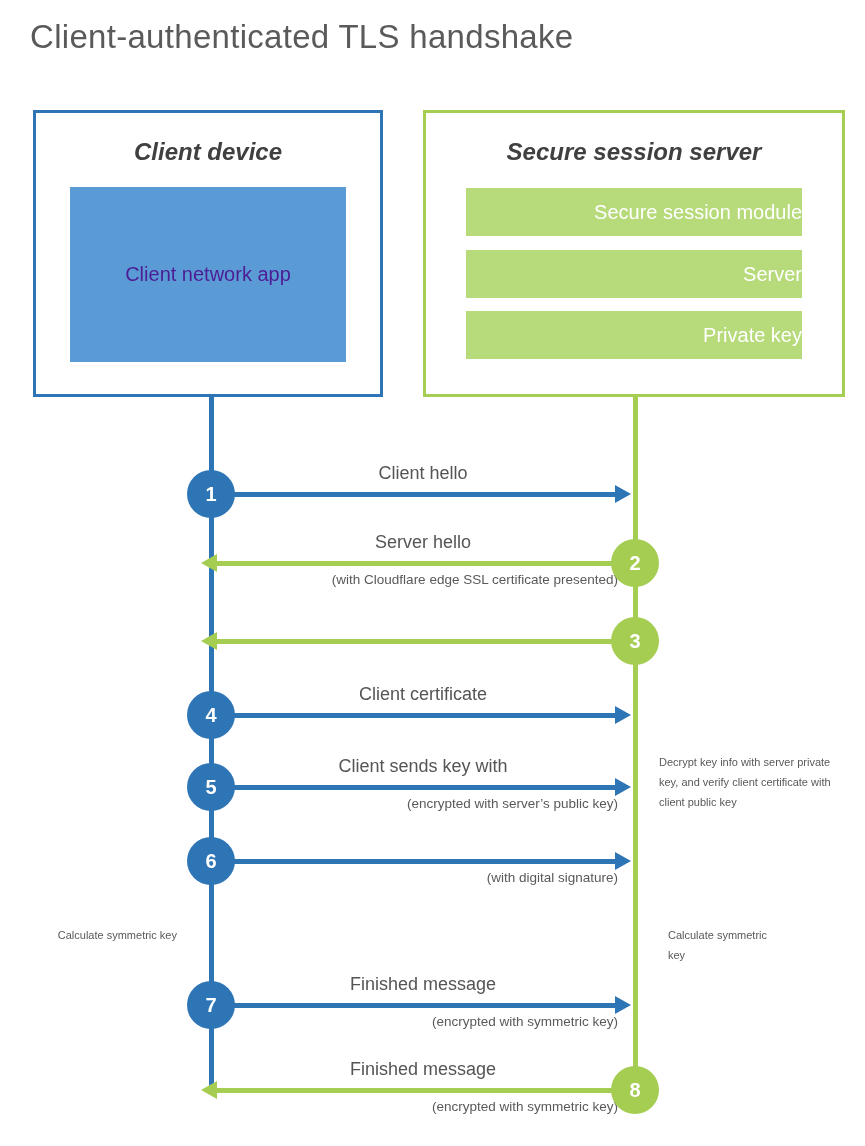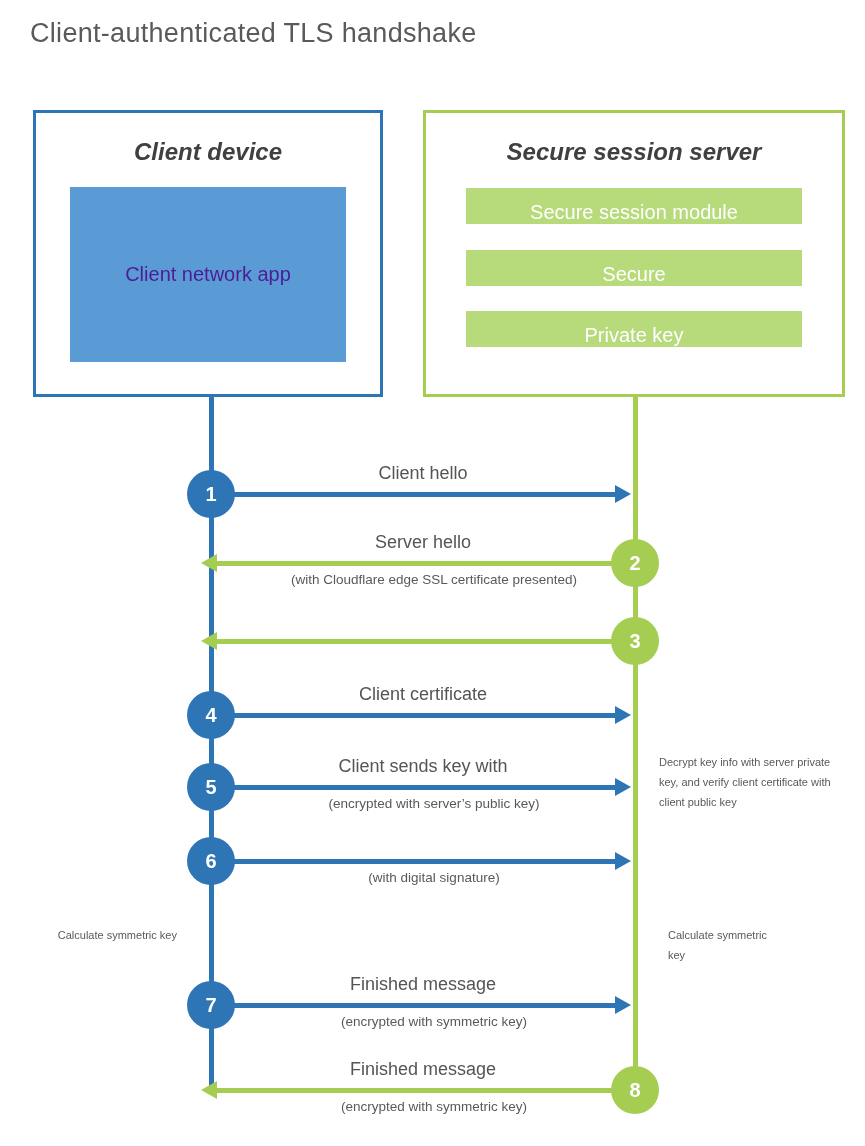--- a/index.html
+++ b/index.html
@@ -7,34 +7,34 @@
     --light-blue:#5b9bd5;
     --green:#a4cd52;
     --light-green:#b7da7b;
     --text-dark:#404040;
     --text-gray:#595959;
   }
   *{margin:0;padding:0;box-sizing:border-box;}
   body{background:#ffffff;font-family:"Liberation Sans",sans-serif;}
   .canvas{position:relative;width:865px;height:1146px;background:#ffffff;overflow:hidden;}
 
-  .page-title{position:absolute;left:30px;top:18px;font-size:27px;font-weight:400;color:#5a5a5a;letter-spacing:0.3px;}
+  .page-title{position:absolute;left:30px;top:18px;font-size:33px;font-weight:400;color:#5a5a5a;letter-spacing:0.3px;}
 
   .actor-box{position:absolute;top:110px;height:287px;background:#fff;}
   .actor-box.client{left:33px;width:350px;border:3px solid var(--blue);}
   .actor-box.server{left:423px;width:422px;border:3px solid var(--green);}
   .actor-title{margin-top:25px;text-align:center;font-size:24px;font-weight:bold;color:var(--text-dark);font-style:italic;}
 
   .app-box{position:absolute;left:34px;top:74px;width:276px;height:175px;background:var(--light-blue);
     display:flex;align-items:center;justify-content:center;text-align:center;
     color:#4c1d95;font-size:20px;line-height:1.35;}
   .app-box span{display:inline-block;max-width:170px;}
 
-  .server-bar{position:absolute;left:40px;width:336px;height:36px;background:var(--light-green);
-    color:#fff;font-size:20px;text-align:center;line-height:48px;}
+  .server-bar{position:absolute;left:40px;width:336px;height:48px;background:var(--light-green);
+    color:#fff;font-size:20px;text-align:right;line-height:48px;}
   .server-bar.b0{top:75px;}
   .server-bar.b1{top:137px;}
   .server-bar.b2{top:198px;}
 
   .lifeline{position:absolute;width:5px;z-index:1;}
   .lifeline.blue{left:209px;top:395px;height:697px;background:var(--blue);}
   .lifeline.green{left:633px;top:395px;height:697px;background:var(--green);}
 
   .step-circle{position:absolute;width:48px;height:48px;border-radius:50%;z-index:3;
     color:#fff;font-size:20px;font-weight:bold;display:flex;align-items:center;justify-content:center;}
@@ -44,21 +44,21 @@
   .arrow-line{position:absolute;height:5px;z-index:2;}
   .arrow-line.blue{background:var(--blue);left:211px;width:404px;}
   .arrow-line.green{background:var(--green);left:217px;width:418px;}
   .arrow-head{position:absolute;width:0;height:0;z-index:2;
     border-top:9px solid transparent;border-bottom:9px solid transparent;}
   .arrow-head.right{left:615px;border-left:16px solid var(--blue);}
   .arrow-head.left{left:201px;border-right:16px solid var(--green);}
 
   .msg-label{position:absolute;left:213px;width:420px;text-align:center;
     font-size:18px;color:#555555;z-index:2;}
-  .msg-sublabel{position:absolute;left:224px;width:420px;text-align:center;
+  .msg-sublabel{position:absolute;left:198px;width:420px;text-align:right;
     font-size:13.5px;color:var(--text-gray);z-index:2;}
 
   .side-note{position:absolute;font-size:11px;color:var(--text-gray);line-height:20px;z-index:2;}
   .calc-left{left:57px;top:925px;width:120px;text-align:right;}
   .calc-right{left:668px;top:925px;width:110px;text-align:left;}
   .decrypt-note{left:659px;top:752px;width:172px;text-align:left;}
 </style>
 </head>
 <body>
 
@@ -69,21 +69,21 @@
   <div class="actor-box client">
     <div class="actor-title">Client device</div>
     <div class="app-box">
       <span>Client network app</span>
     </div>
   </div>
 
   <div class="actor-box server">
     <div class="actor-title">Secure session server</div>
     <div class="server-bar b0">Secure session module</div>
-    <div class="server-bar b1">Secure</div>
+    <div class="server-bar b1">Server</div>
     <div class="server-bar b2">Private key</div>
   </div>
 
   <div class="lifeline blue"></div>
   <div class="lifeline green"></div>
 
   <div class="msg-label" style="top:463px">Client hello</div>
   <div class="arrow-line blue" style="top:492px"></div>
   <div class="arrow-head right" style="top:485px"></div>
   <div class="step-circle blue" style="top:470px">1</div>

